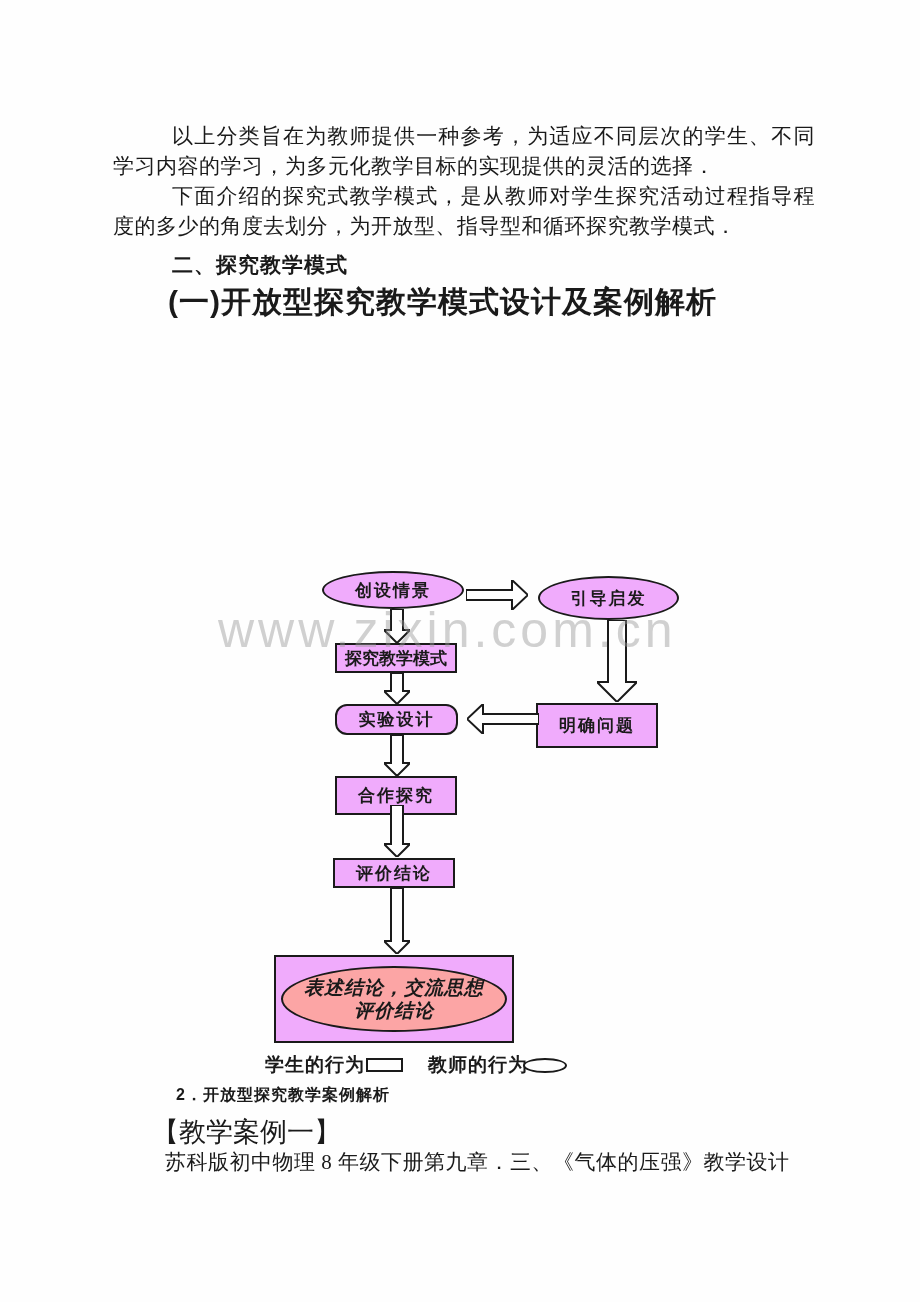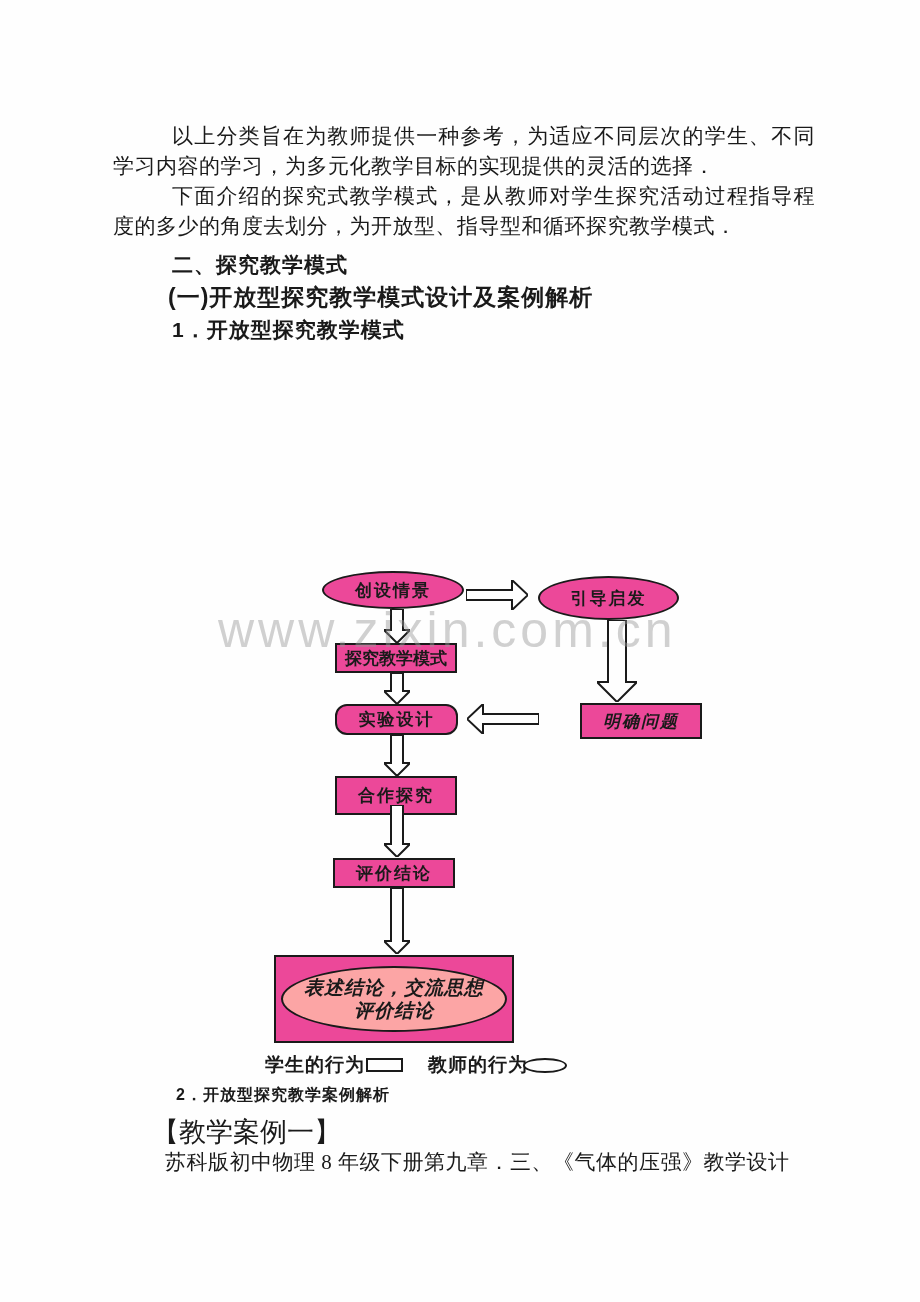--- a/index.html
+++ b/index.html
@@ -21,50 +21,50 @@
   }
   .para1{top:121px;text-indent:59px;}
   .para2{top:181px;text-indent:59px;}
   .para3{top:337px;text-indent:35px;}
   .hd{
     position:absolute;
     font-family:"Liberation Sans","DejaVu Sans",sans-serif;
     font-weight:bold;white-space:nowrap;
   }
   .hd1{left:172px;top:251px;font-size:21px;letter-spacing:1px;}
-  .hd2{left:168px;top:282px;font-size:23px;letter-spacing:1px;}
+  .hd2{left:168px;top:282px;font-size:30px;letter-spacing:1px;}
   .hd3{left:172px;top:316px;font-size:21px;letter-spacing:1px;}
   .hd4{left:176px;top:1085px;font-size:16px;letter-spacing:1px;}
   .case-label{position:absolute;left:152px;top:1114px;font-size:27px;white-space:nowrap;text-align:right;}
   .case-text{position:absolute;left:165px;top:1148px;font-size:21px;white-space:nowrap;letter-spacing:0.5px;}
   
   .watermark{
     position:absolute;left:218px;top:601px;
     font-family:"Liberation Sans","DejaVu Sans",sans-serif;
     font-size:50px;letter-spacing:4px;
     color:#9a9a9a;opacity:0.45;
     white-space:nowrap;pointer-events:none;
     z-index:5;
   }
   
   .node{
     position:absolute;
     border:2px solid #1a1a1a;
-    background:#ec4899;
+    background:#f0abfc;
     display:flex;align-items:center;justify-content:center;
     font-family:"Liberation Sans","DejaVu Sans",sans-serif;
     font-weight:bold;font-size:17px;letter-spacing:2px;
     box-sizing:border-box;white-space:nowrap;
   }
   .ellipse{border-radius:50%;}
   .e-create{left:322px;top:571px;width:142px;height:38px;}
   .e-guide{left:538px;top:576px;width:141px;height:44px;}
   .r-question{left:335px;top:643px;width:122px;height:30px;letter-spacing:0;}
   .r-experiment{left:335px;top:704px;width:123px;height:31px;border-radius:12px;}
-  .r-clarify{left:580px;top:703px;width:122px;height:36px;font-style:italic;}
+  .r-clarify{left:536px;top:703px;width:122px;height:45px;}
   .r-cooperate{left:335px;top:776px;width:122px;height:39px;}
   .r-summary{left:333px;top:858px;width:122px;height:30px;}
   .big-box{left:274px;top:955px;width:240px;height:88px;}
   .e-conclusion{
     position:absolute;left:281px;top:966px;width:226px;height:66px;
     border:2px solid #1a1a1a;border-radius:50%;
     background:#fca5a5;box-sizing:border-box;
     display:flex;flex-direction:column;align-items:center;justify-content:center;
     font-weight:bold;font-style:italic;font-size:19px;letter-spacing:1px;
     font-family:"Liberation Serif","DejaVu Serif",serif;
@@ -89,21 +89,20 @@
 </style>
 </head>
 <body>
 
 <div class="page">
 
   <div class="para para1">以上分类旨在为教师提供一种参考，为适应不同层次的学生、不同学习内容的学习，为多元化教学目标的实现提供的灵活的选择．</div>
   <div class="para para2">下面介绍的探究式教学模式，是从教师对学生探究活动过程指导程度的多少的角度去划分，为开放型、指导型和循环探究教学模式．</div>
   <div class="hd hd1">二、探究教学模式</div>
   <div class="hd hd2">(一)开放型探究教学模式设计及案例解析</div>
-  <div class="hd hd3">1．开放型探究教学模式</div>
 
   <div class="node ellipse e-create">
     <span>创设情景</span>
   </div>
   <div class="node ellipse e-guide">
     <span>引导启发</span>
   </div>
   <div class="node r-question">
     <span>探究教学模式</span>
   </div>

